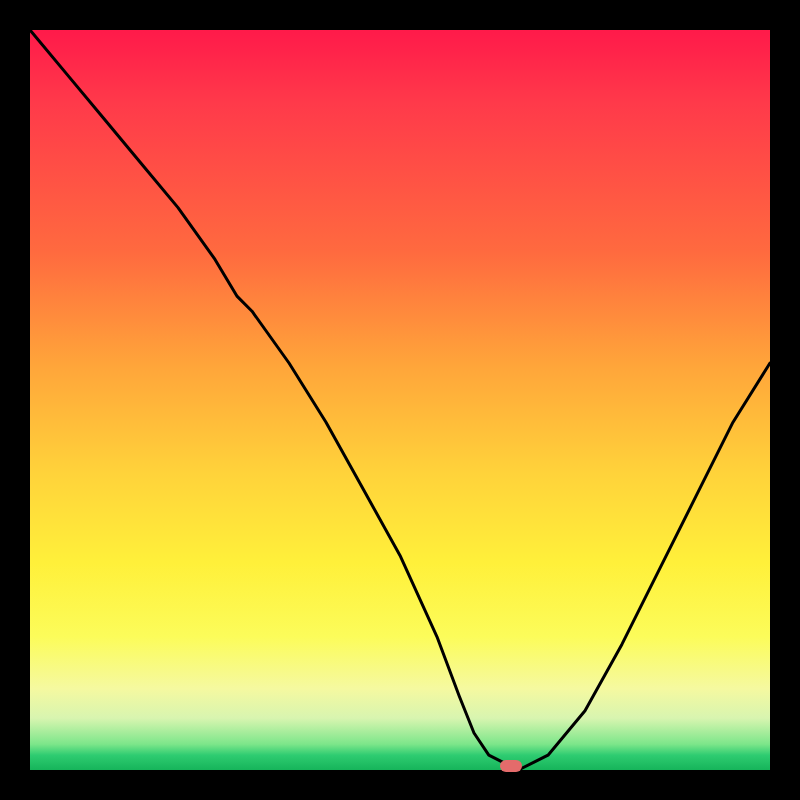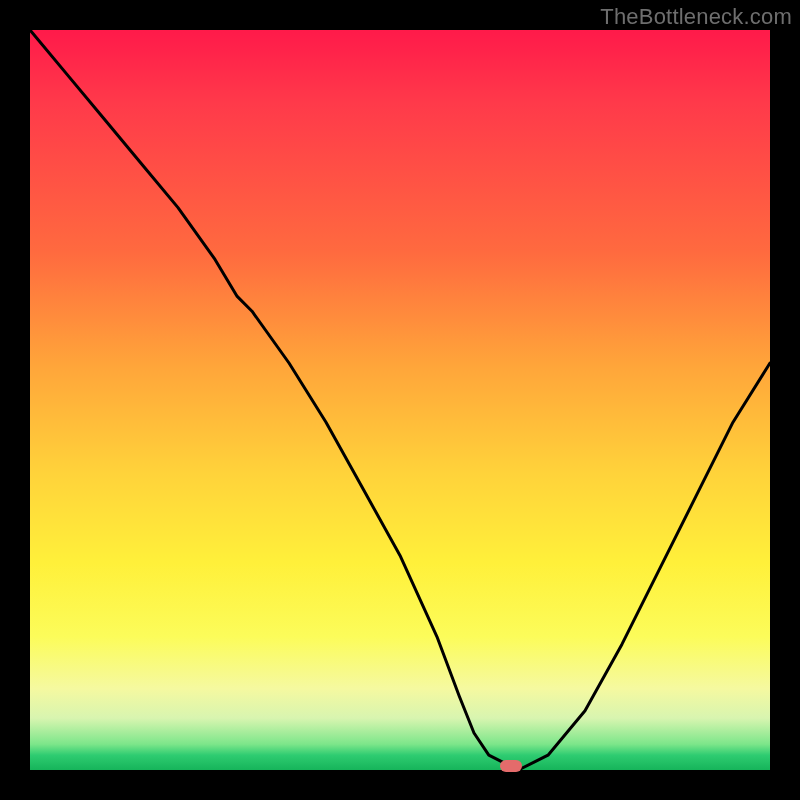--- a/index.html
+++ b/index.html
@@ -64,21 +64,20 @@
     height: 12px;
     border-radius: 6px;
     background: #e46b6b;
     transform: translate(-50%, -50%);
   }
 </style>
 </head>
 <body>
 
 <div class="frame">
-  <div class="watermark">TheBottleneck.com</div>
 
   <div class="plot-area">
 
     <svg class="curve" viewBox="0 0 740 740" preserveAspectRatio="none">
       <path id="curve-path" fill="none" stroke="#000" stroke-width="3" stroke-linejoin="round" stroke-linecap="round" d="M0.0 0.0 L37.0 44.4 L74.0 88.8 L111.0 133.2 L148.0 177.6 L185.0 229.4 L207.2 266.4 L222.0 281.2 L259.0 333.0 L296.0 392.2 L333.0 458.8 L370.0 525.4 L407.0 606.8 L429.2 666.0 L444.0 703.0 L458.8 725.2 L473.6 732.6 L488.4 740.0 L518.0 725.2 L555.0 680.8 L592.0 614.2 L629.0 540.2 L666.0 466.2 L703.0 392.2 L740.0 333.0"></path>
     </svg>
 
     <div class="marker" id="marker" style="left: 481px; top: 736.3px;"></div>
   </div>
 </div>

